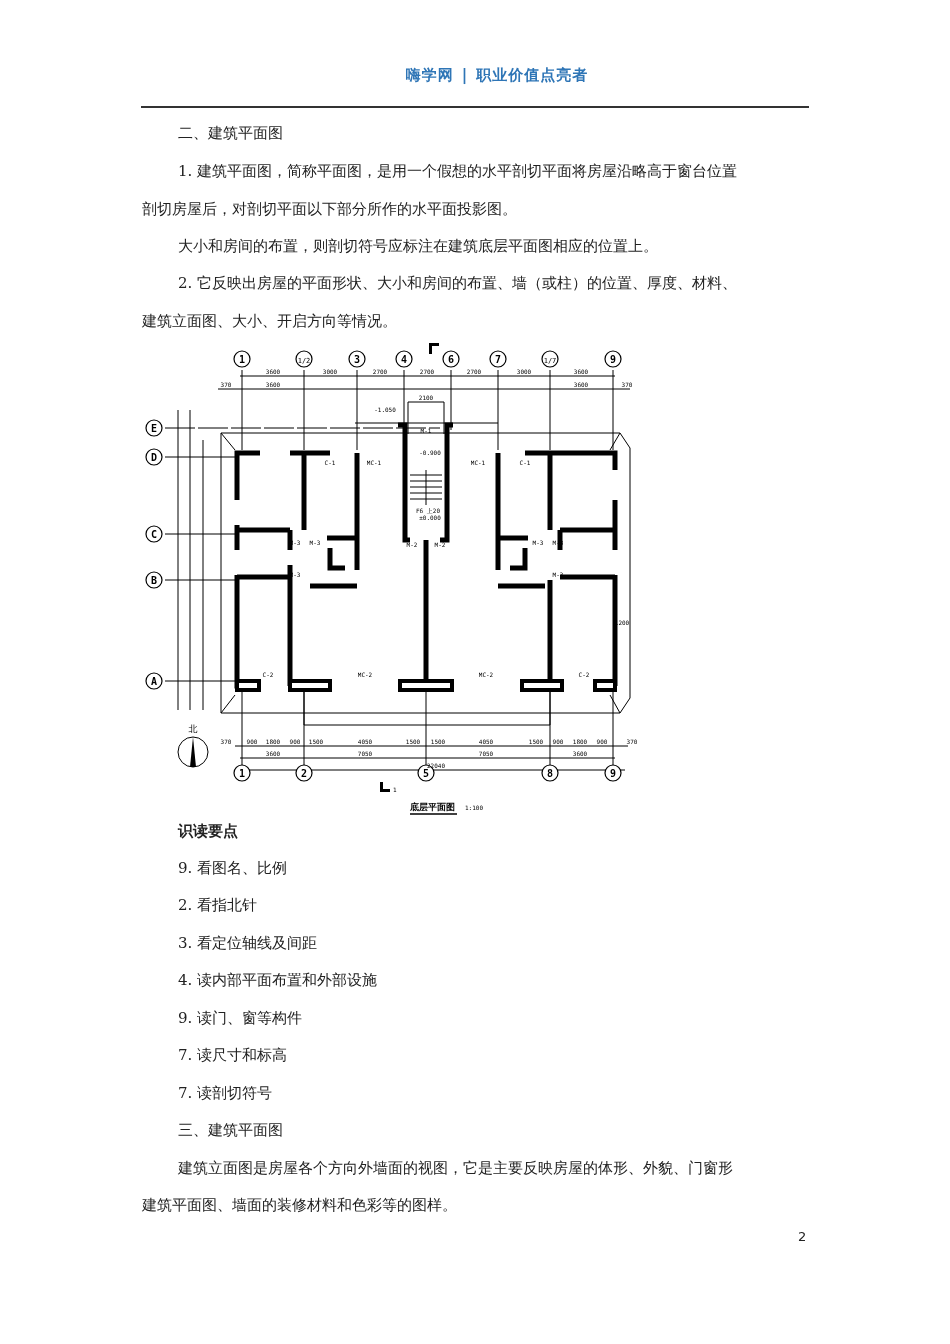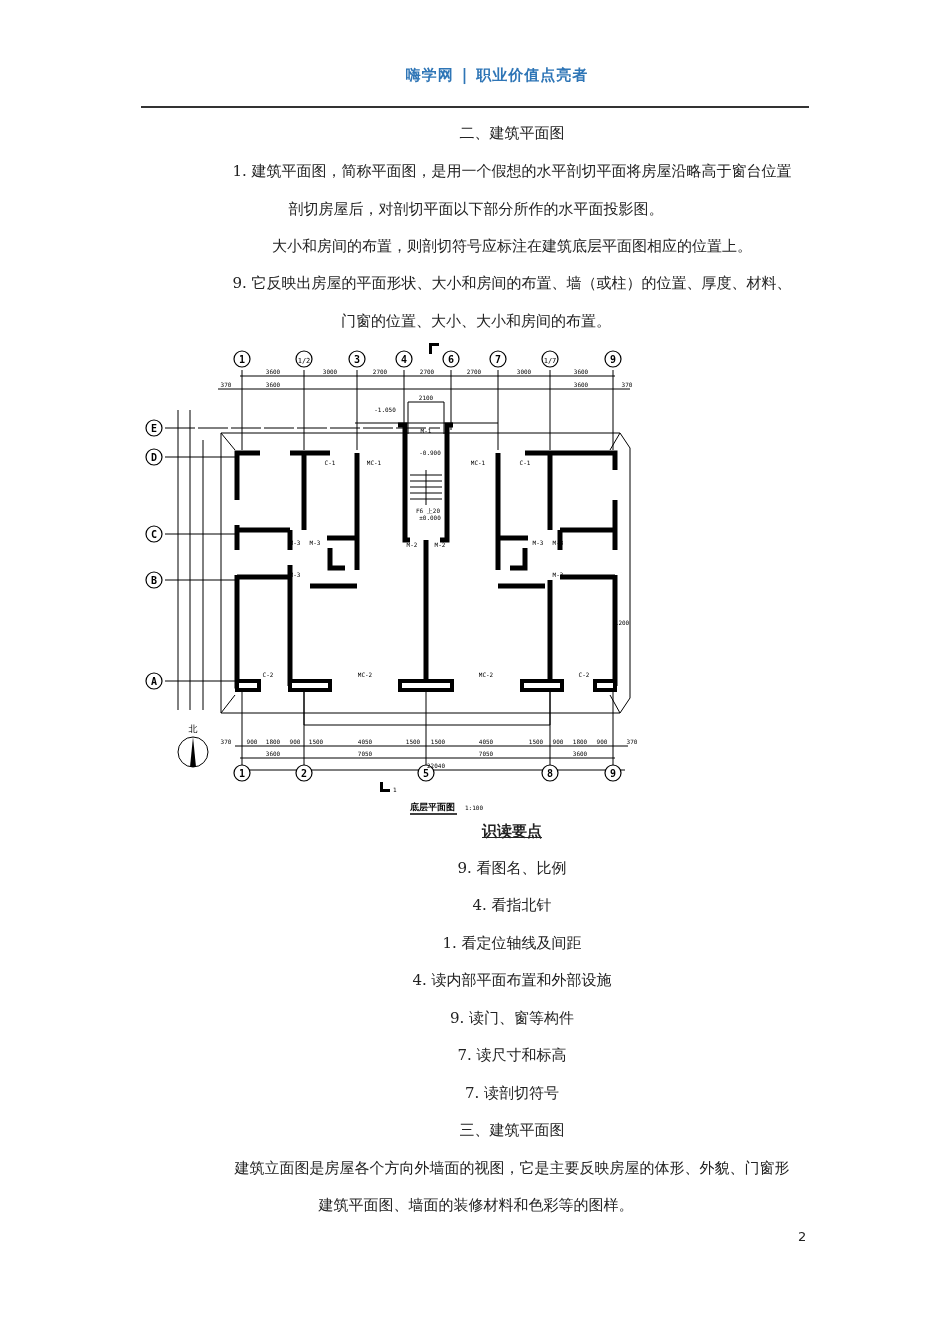--- a/index.html
+++ b/index.html
@@ -3,42 +3,42 @@
 <meta charset="utf-8">
 <style>
   html, body { margin: 0; padding: 0; background: #ffffff; }
   body { width: 950px; height: 1344px; position: relative; overflow: hidden;
          font-family: "DejaVu Serif", "Liberation Serif", serif; color: #222; }
   .header { position: absolute; left: 0; top: 66px; width: 950px; text-align: center;
             font-family: "DejaVu Sans", "Liberation Sans", sans-serif; font-size: 15px;
             color: #2e75b6; font-weight: bold; letter-spacing: 1px; padding-left: 22px; }
   .header .sep { margin: 0 8px; }
   .rule { position: absolute; left: 141px; top: 106px; width: 668px; height: 2px; background: #333; }
-  .p { position: absolute; left: 142px; width: 668px; font-size: 15px; line-height: 20px; white-space: nowrap; text-align: center; }
+  .p { position: absolute; left: 142px; width: 668px; font-size: 15px; line-height: 20px; white-space: nowrap; }
   .indent { padding-left: 36px; }
-  .bold { font-family: "DejaVu Sans", "Liberation Sans", sans-serif; font-weight: bold; text-decoration: underline; }
+  .bold { font-family: "DejaVu Sans", "Liberation Sans", sans-serif; font-weight: bold; }
   .figure { position: absolute; left: 140px; top: 340px; width: 500px; height: 480px; }
   .pagenum { position: absolute; left: 798px; top: 1229px; font-size: 13px;
              font-family: "DejaVu Sans", "Liberation Sans", sans-serif; }
   svg text { font-family: "DejaVu Sans Mono", "Liberation Mono", monospace; }
 </style>
 </head>
 <body>
 
 <div class="header">
   <span>嗨学网</span><span class="sep">|</span><span>职业价值点亮者</span>
 </div>
 <div class="rule"></div>
 
 <div class="p indent" style="top:123px">二、建筑平面图</div>
 <div class="p indent" style="top:161px">1. 建筑平面图，简称平面图，是用一个假想的水平剖切平面将房屋沿略高于窗台位置</div>
 <div class="p" style="top:199px">剖切房屋后，对剖切平面以下部分所作的水平面投影图。</div>
 <div class="p indent" style="top:236px">大小和房间的布置，则剖切符号应标注在建筑底层平面图相应的位置上。</div>
-<div class="p indent" style="top:273px">9. 它反映出房屋的平面形状、大小和房间的布置、墙（或柱）的位置、厚度、材料、</div>
-<div class="p" style="top:311px">门窗的位置、大小、大小和房间的布置。</div>
+<div class="p indent" style="top:273px">2. 它反映出房屋的平面形状、大小和房间的布置、墙（或柱）的位置、厚度、材料、</div>
+<div class="p" style="top:311px">建筑立面图、大小、开启方向等情况。</div>
 
 <div class="figure">
 <svg width="500" height="480" viewBox="0 0 500 480" xmlns="http://www.w3.org/2000/svg">
   <g stroke="#000" fill="none" stroke-width="1">
 
     <line x1="100" y1="36" x2="475" y2="36"></line>
     <line x1="78" y1="49" x2="490" y2="49"></line>
 
     <line x1="102" y1="30" x2="102" y2="110"></line>
     <line x1="164" y1="30" x2="164" y2="110"></line>
@@ -281,22 +281,22 @@
   </g>
 
   <text x="270" y="470" font-size="9" fill="#000" font-family="DejaVu Sans, sans-serif" font-weight="bold">底层平面图</text>
   <line x1="270" y1="474" x2="317" y2="474" stroke="#000" stroke-width="1.5"></line>
   <text x="325" y="470" font-size="6" fill="#000">1:100</text>
 </svg>
 </div>
 
 <div class="p indent bold" style="top:821px">识读要点</div>
 <div class="p indent" style="top:858px">9. 看图名、比例</div>
-<div class="p indent" style="top:895px">4. 看指北针</div>
-<div class="p indent" style="top:933px">1. 看定位轴线及间距</div>
+<div class="p indent" style="top:895px">2. 看指北针</div>
+<div class="p indent" style="top:933px">3. 看定位轴线及间距</div>
 <div class="p indent" style="top:970px">4. 读内部平面布置和外部设施</div>
 <div class="p indent" style="top:1008px">9. 读门、窗等构件</div>
 <div class="p indent" style="top:1045px">7. 读尺寸和标高</div>
 <div class="p indent" style="top:1083px">7. 读剖切符号</div>
 
 <div class="p indent" style="top:1120px">三、建筑平面图</div>
 <div class="p indent" style="top:1158px">建筑立面图是房屋各个方向外墙面的视图，它是主要反映房屋的体形、外貌、门窗形</div>
 <div class="p" style="top:1195px">建筑平面图、墙面的装修材料和色彩等的图样。</div>
 
 <div class="pagenum">2</div>

